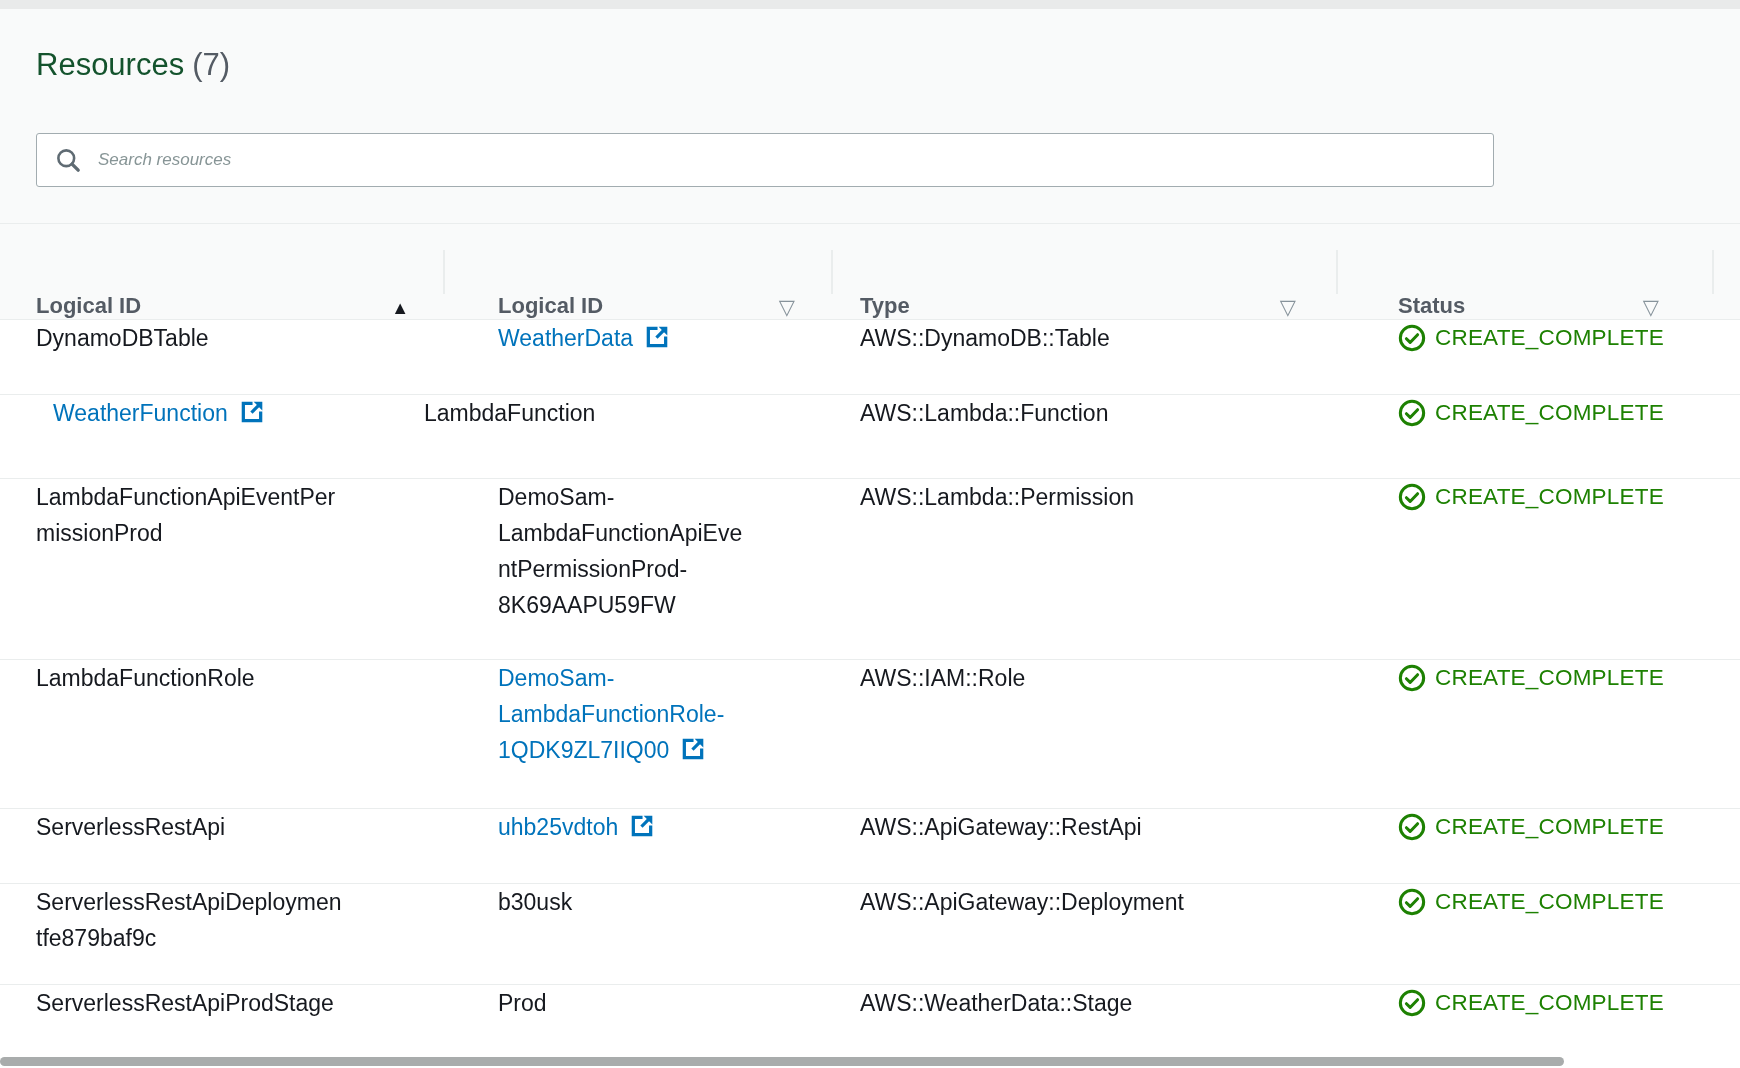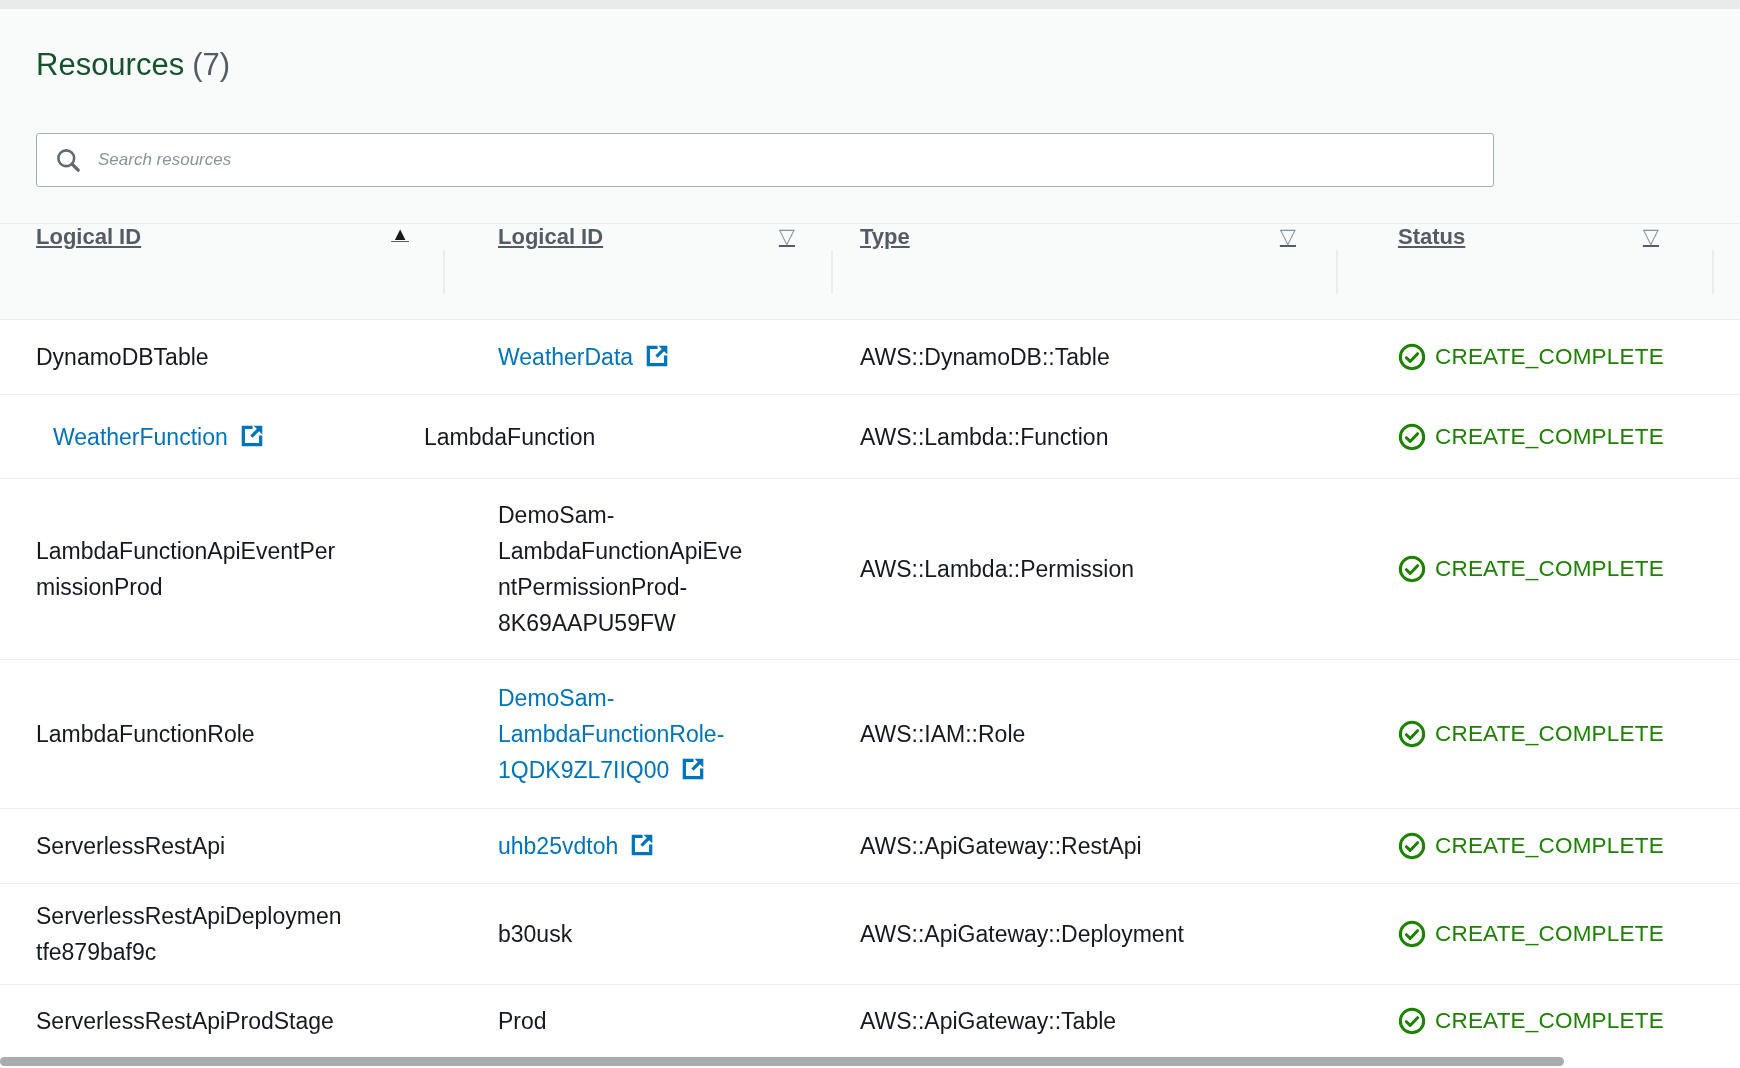--- a/index.html
+++ b/index.html
@@ -29,37 +29,37 @@
   .search-box input::placeholder { font-style:italic; color:#879596; }
 
   .table { position:absolute; left:0; top:223px; width:1740px; }
 
   .thead {
     display:flex; height:97px;
     border-top:1px solid #eaeded; border-bottom:1px solid #eaeded;
     font-size:22px; font-weight:700; color:#545b64;
   }
   .th {
-    position:relative; display:flex; align-items:flex-start; justify-content:space-between;text-decoration:underline;
+    position:relative; display:flex; align-items:flex-end; justify-content:space-between;
   }
   .th::after {
     content:""; position:absolute; right:0; top:50%; transform:translateY(-50%);
     width:2px; height:44px; background:#eaeded;
   }
   .sort-asc  { color:#16191f; font-size:18px; font-weight:400; }
   .sort-none { color:#87939b; font-size:21px; font-weight:400; }
 
   .c1 { width:445px; padding-left:36px; padding-right:36px; }
   .c2 { width:388px; padding-left:53px; padding-right:38px; }
   .c3 { width:505px; padding-left:27px; padding-right:42px; }
   .c4 { width:376px; padding-left:60px; padding-right:55px; }
 
   .row { display:flex; background:#ffffff; border-bottom:1px solid #eaeded; }
   .cell {
-    display:flex; align-items:center;
+    display:flex; align-items:flex-start;
     font-size:23px; line-height:36px; white-space:pre-line; color:#16191f;
   }
   .r1 { height:75px; } .r2 { height:84px; } .r3 { height:181px; }
   .r4 { height:149px; } .r5 { height:75px; } .r6 { height:101px; } .r7 { height:72px; }
 
   .link { color:#0073bb; text-decoration:none; }
   .link svg { vertical-align:-4px; margin-left:11px; }
 
   .status { display:flex; align-items:center; color:#1d8102; font-size:22.5px; font-weight:500; letter-spacing:.2px; white-space:nowrap; }
   .status svg { margin-right:9px; flex:0 0 auto; }
@@ -222,21 +222,21 @@
             <path d="M7.2 12.6 l3.2 3.2 L16.8 9.2" fill="none" stroke="#1d8102" stroke-width="2.6" stroke-linecap="round" stroke-linejoin="round"></path>
           </svg>
           <span>CREATE_COMPLETE</span>
         </span>
     </div>
   </div>
 
   <div class="row r7">
     <div class="cell c1"><span>ServerlessRestApiProdStage</span></div>
     <div class="cell c2"><span>Prod</span></div>
-    <div class="cell c3"><span>AWS::ApiGateway::Table</span></div>
+    <div class="cell c3"><span>AWS::WeatherData::Stage</span></div>
     <div class="cell c4">
       <span class="status">
           <svg width="28" height="28" viewBox="0 0 24 24">
             <circle cx="12" cy="12" r="10" fill="none" stroke="#1d8102" stroke-width="2.6"></circle>
             <path d="M7.2 12.6 l3.2 3.2 L16.8 9.2" fill="none" stroke="#1d8102" stroke-width="2.6" stroke-linecap="round" stroke-linejoin="round"></path>
           </svg>
           <span>CREATE_COMPLETE</span>
         </span>
     </div>
   </div>

